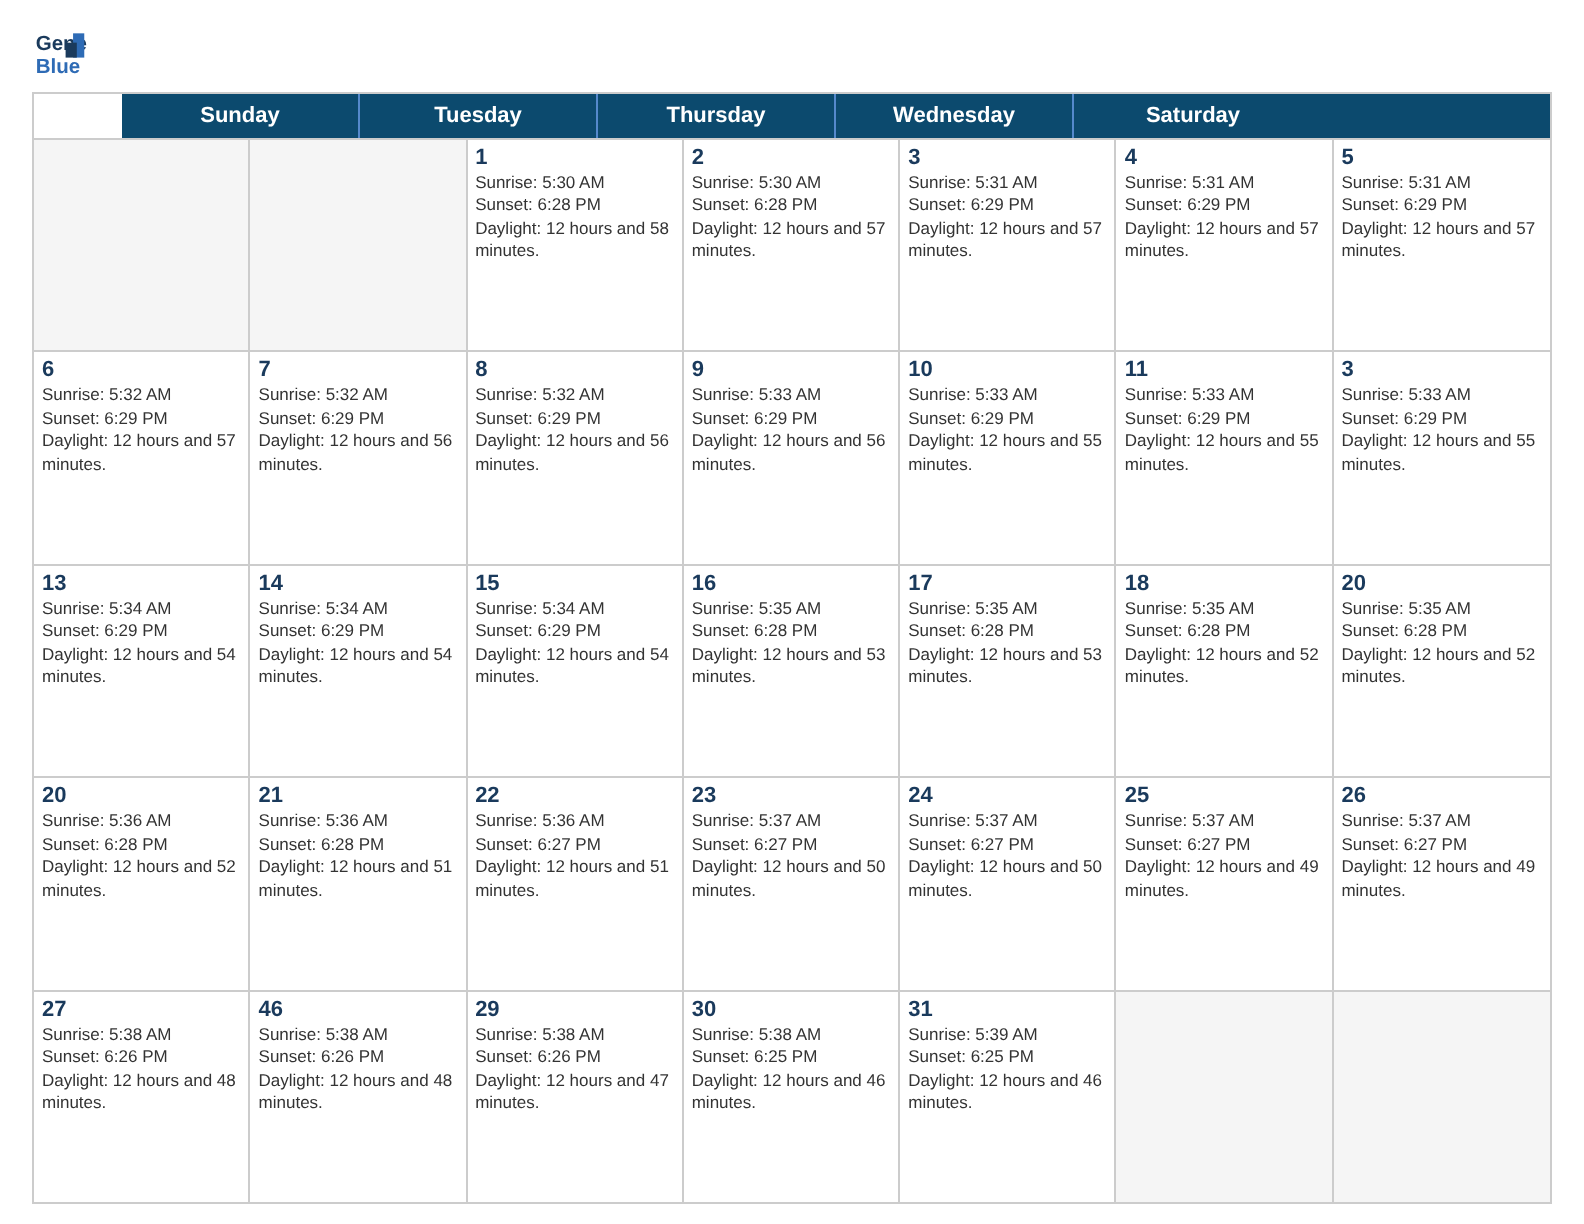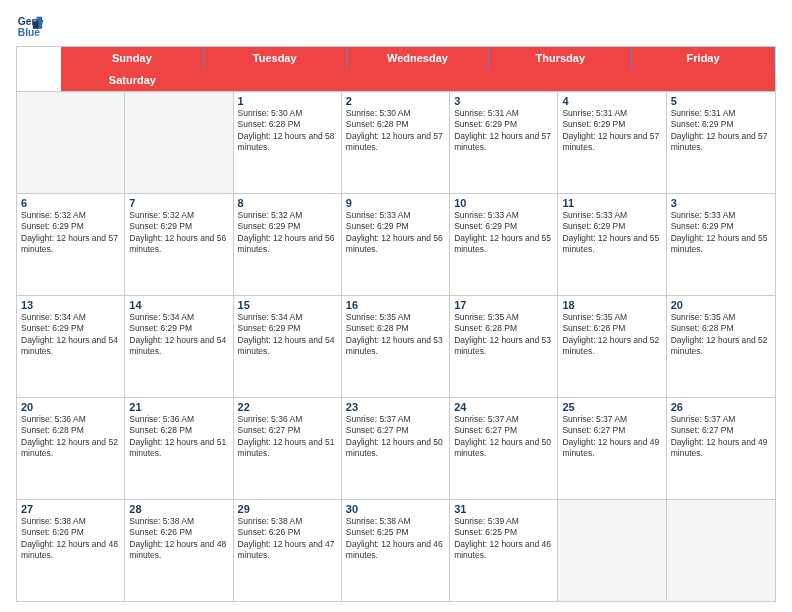--- a/index.html
+++ b/index.html
@@ -54,22 +54,22 @@
       font-weight: bold;
     }
     .calendar {
       flex: 1;
       display: flex;
       flex-direction: column;
       border: 1px solid #ccc;
     }
     .cal-header {
       display: grid;
-      grid-template-columns: repeat(5, 1fr);
-      background: #ef4444;
+      grid-template-columns: repeat(6, 1fr);
+      background: #0c4a6e;
       margin-left: 44px;
     }
     .cal-header-cell {
       color: #fff;
       font-size: 11px;
       font-weight: bold;
       text-align: center;
       padding: 5px 2px;
       border-right: 1px solid #5589cc;
     }
@@ -129,23 +129,22 @@
     <div class="title-block">
       <div class="month-title"></div>
       <div class="subtitle"></div>
     </div>
   </div>
 
   <div class="calendar">
     <div class="cal-header">
     <div class="cal-header-cell">Sunday</div>
         <div class="cal-header-cell">Tuesday</div>
+        <div class="cal-header-cell">Thursday</div>
         <div class="cal-header-cell">Wednesday</div>
-        <div class="cal-header-cell">Thursday</div>
-        <div class="cal-header-cell">Friday</div>
         <div class="cal-header-cell">Saturday</div>
       </div>
     <div class="cal-body">
     <div class="cal-row">
           <div class="cal-cell empty"></div>
           <div class="cal-cell empty"></div>
           <div class="cal-cell">
             <span class="day-num">1</span>
             <div class="cell-text">Sunrise: 5:30 AM<br>Sunset: 6:28 PM<br>Daylight: 12 hours and 58 minutes.</div>
           </div>
@@ -255,21 +254,21 @@
             <span class="day-num">26</span>
             <div class="cell-text">Sunrise: 5:37 AM<br>Sunset: 6:27 PM<br>Daylight: 12 hours and 49 minutes.</div>
           </div>
         </div>
         <div class="cal-row">
           <div class="cal-cell">
             <span class="day-num">27</span>
             <div class="cell-text">Sunrise: 5:38 AM<br>Sunset: 6:26 PM<br>Daylight: 12 hours and 48 minutes.</div>
           </div>
           <div class="cal-cell">
-            <span class="day-num">28</span>
+            <span class="day-num">46</span>
             <div class="cell-text">Sunrise: 5:38 AM<br>Sunset: 6:26 PM<br>Daylight: 12 hours and 48 minutes.</div>
           </div>
           <div class="cal-cell">
             <span class="day-num">29</span>
             <div class="cell-text">Sunrise: 5:38 AM<br>Sunset: 6:26 PM<br>Daylight: 12 hours and 47 minutes.</div>
           </div>
           <div class="cal-cell">
             <span class="day-num">30</span>
             <div class="cell-text">Sunrise: 5:38 AM<br>Sunset: 6:25 PM<br>Daylight: 12 hours and 46 minutes.</div>
           </div>

